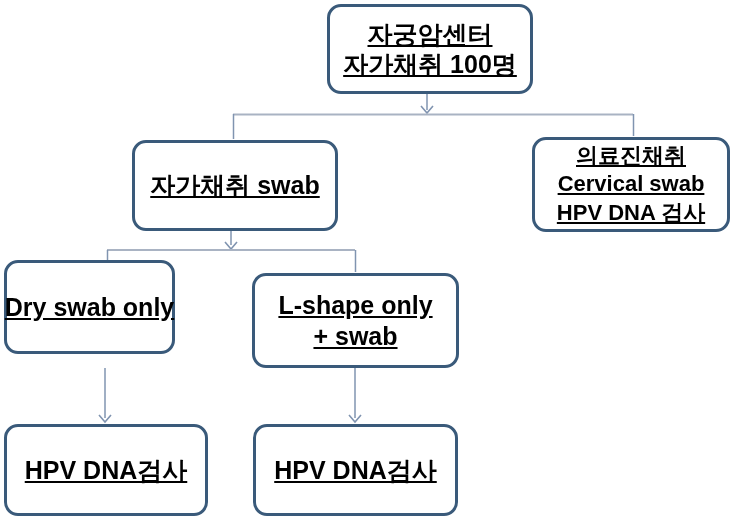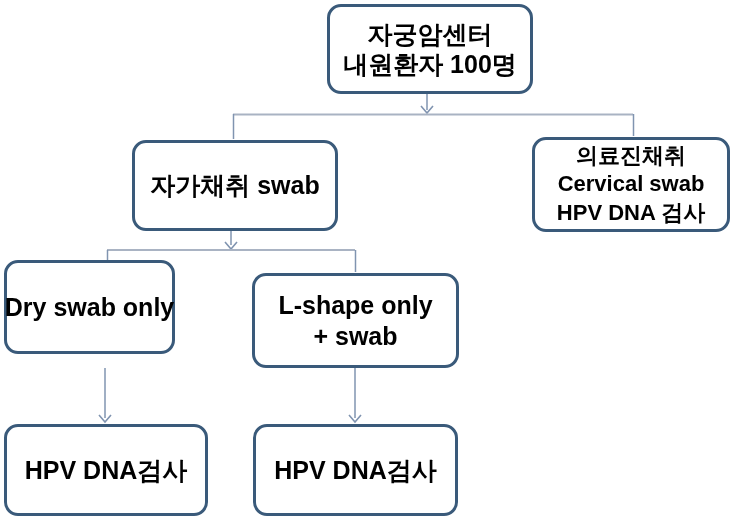--- a/index.html
+++ b/index.html
@@ -40,20 +40,21 @@
     display:flex;
     flex-direction:column;
     align-items:center;
     justify-content:center;
     text-align:center;
     color:var(--text);
     font-weight:bold;
     font-size:25px;
     line-height:1.22;
     z-index:2;
+    text-decoration:underline;
   }
   .node .line{white-space:nowrap;}
   .node-clinician{font-size:22px;line-height:1.3;}
 </style>
 </head>
 <body>
 
 <div class="canvas">
 
   <svg class="connector-layer" viewBox="0 0 738 519" xmlns="http://www.w3.org/2000/svg">
@@ -71,21 +72,21 @@
     <line class="conn" x1="355.5" y1="250" x2="355.5" y2="272"></line>
 
     <line class="conn" x1="105" y1="368" x2="105" y2="418"></line>
     <polyline class="arrowhead" points="99,415 105,422 111,415"></polyline>
     <line class="conn" x1="355" y1="367" x2="355" y2="418"></line>
     <polyline class="arrowhead" points="349,415 355,422 361,415"></polyline>
   </svg>
 
   <div class="node" style="left:327px;top:4px;width:206px;height:90px">
     <div class="line">자궁암센터</div>
-    <div class="line">내원환자 100명</div>
+    <div class="line">자가채취 100명</div>
   </div>
 
   <div class="node node-clinician" style="left:532px;top:137px;width:198px;height:95px">
     <div class="line">의료진채취</div>
     <div class="line">Cervical swab</div>
     <div class="line">HPV DNA 검사</div>
   </div>
 
   <div class="node" style="left:132px;top:140px;width:206px;height:91px">
     <div class="line">자가채취 swab</div>

